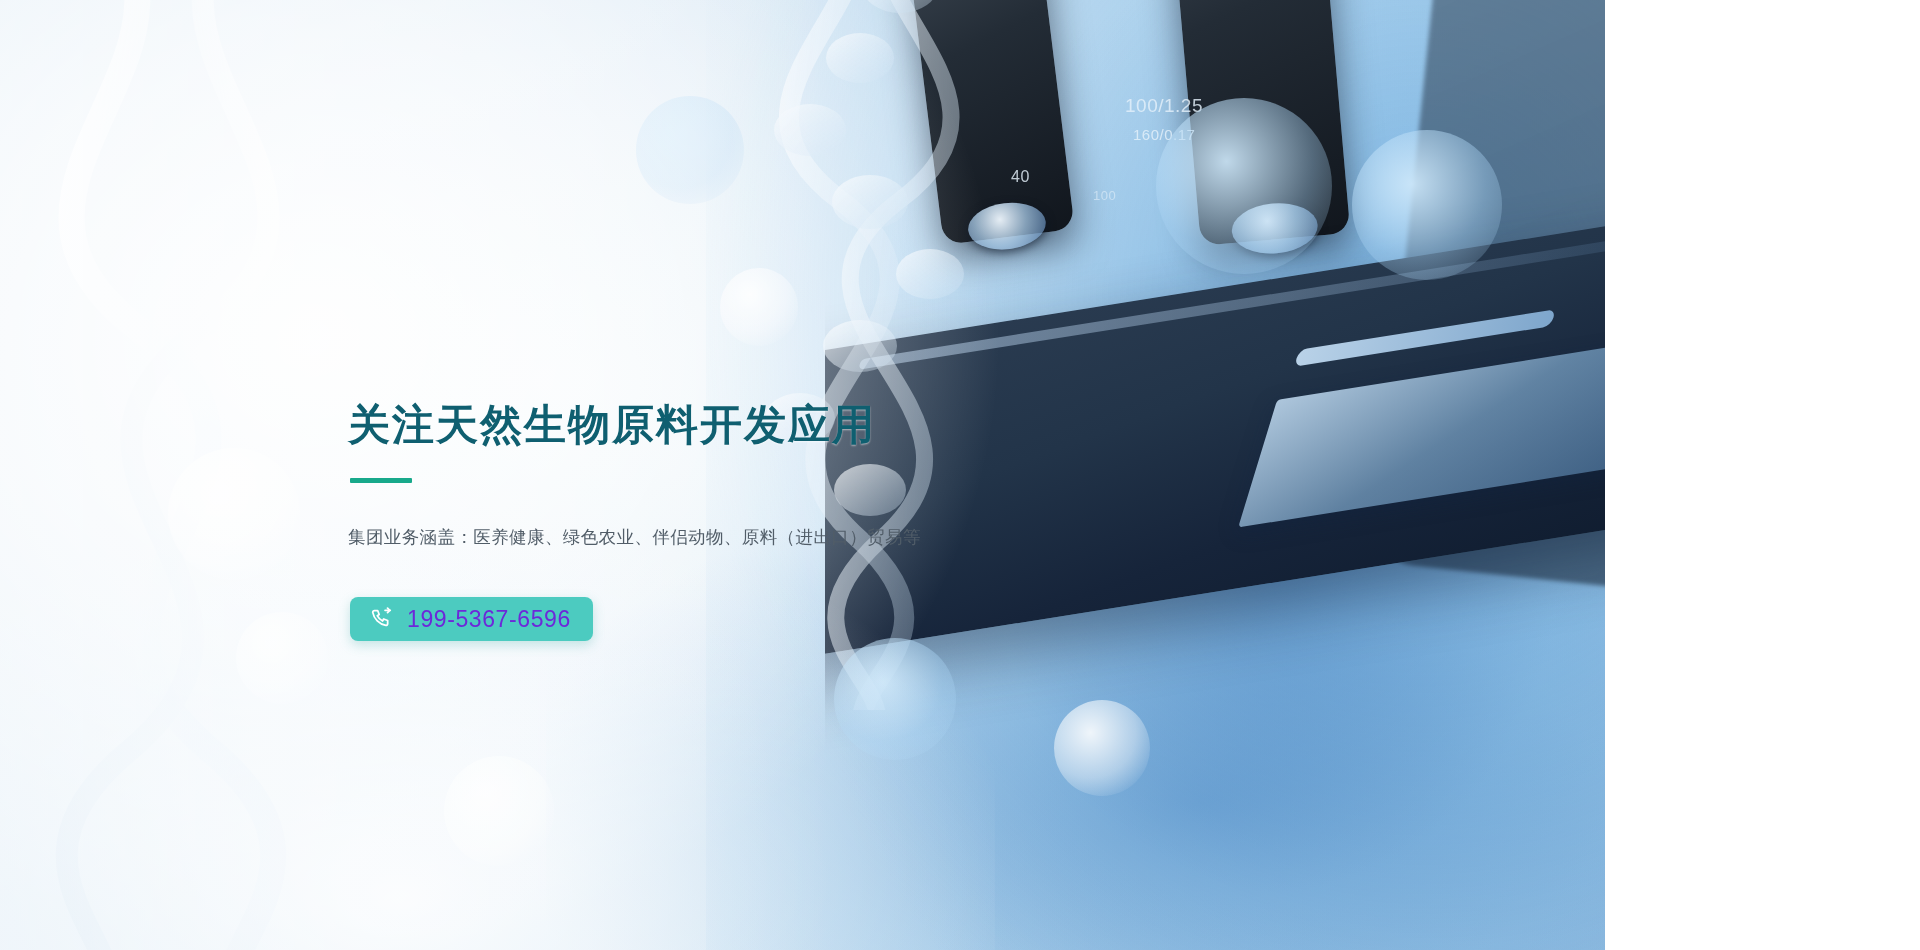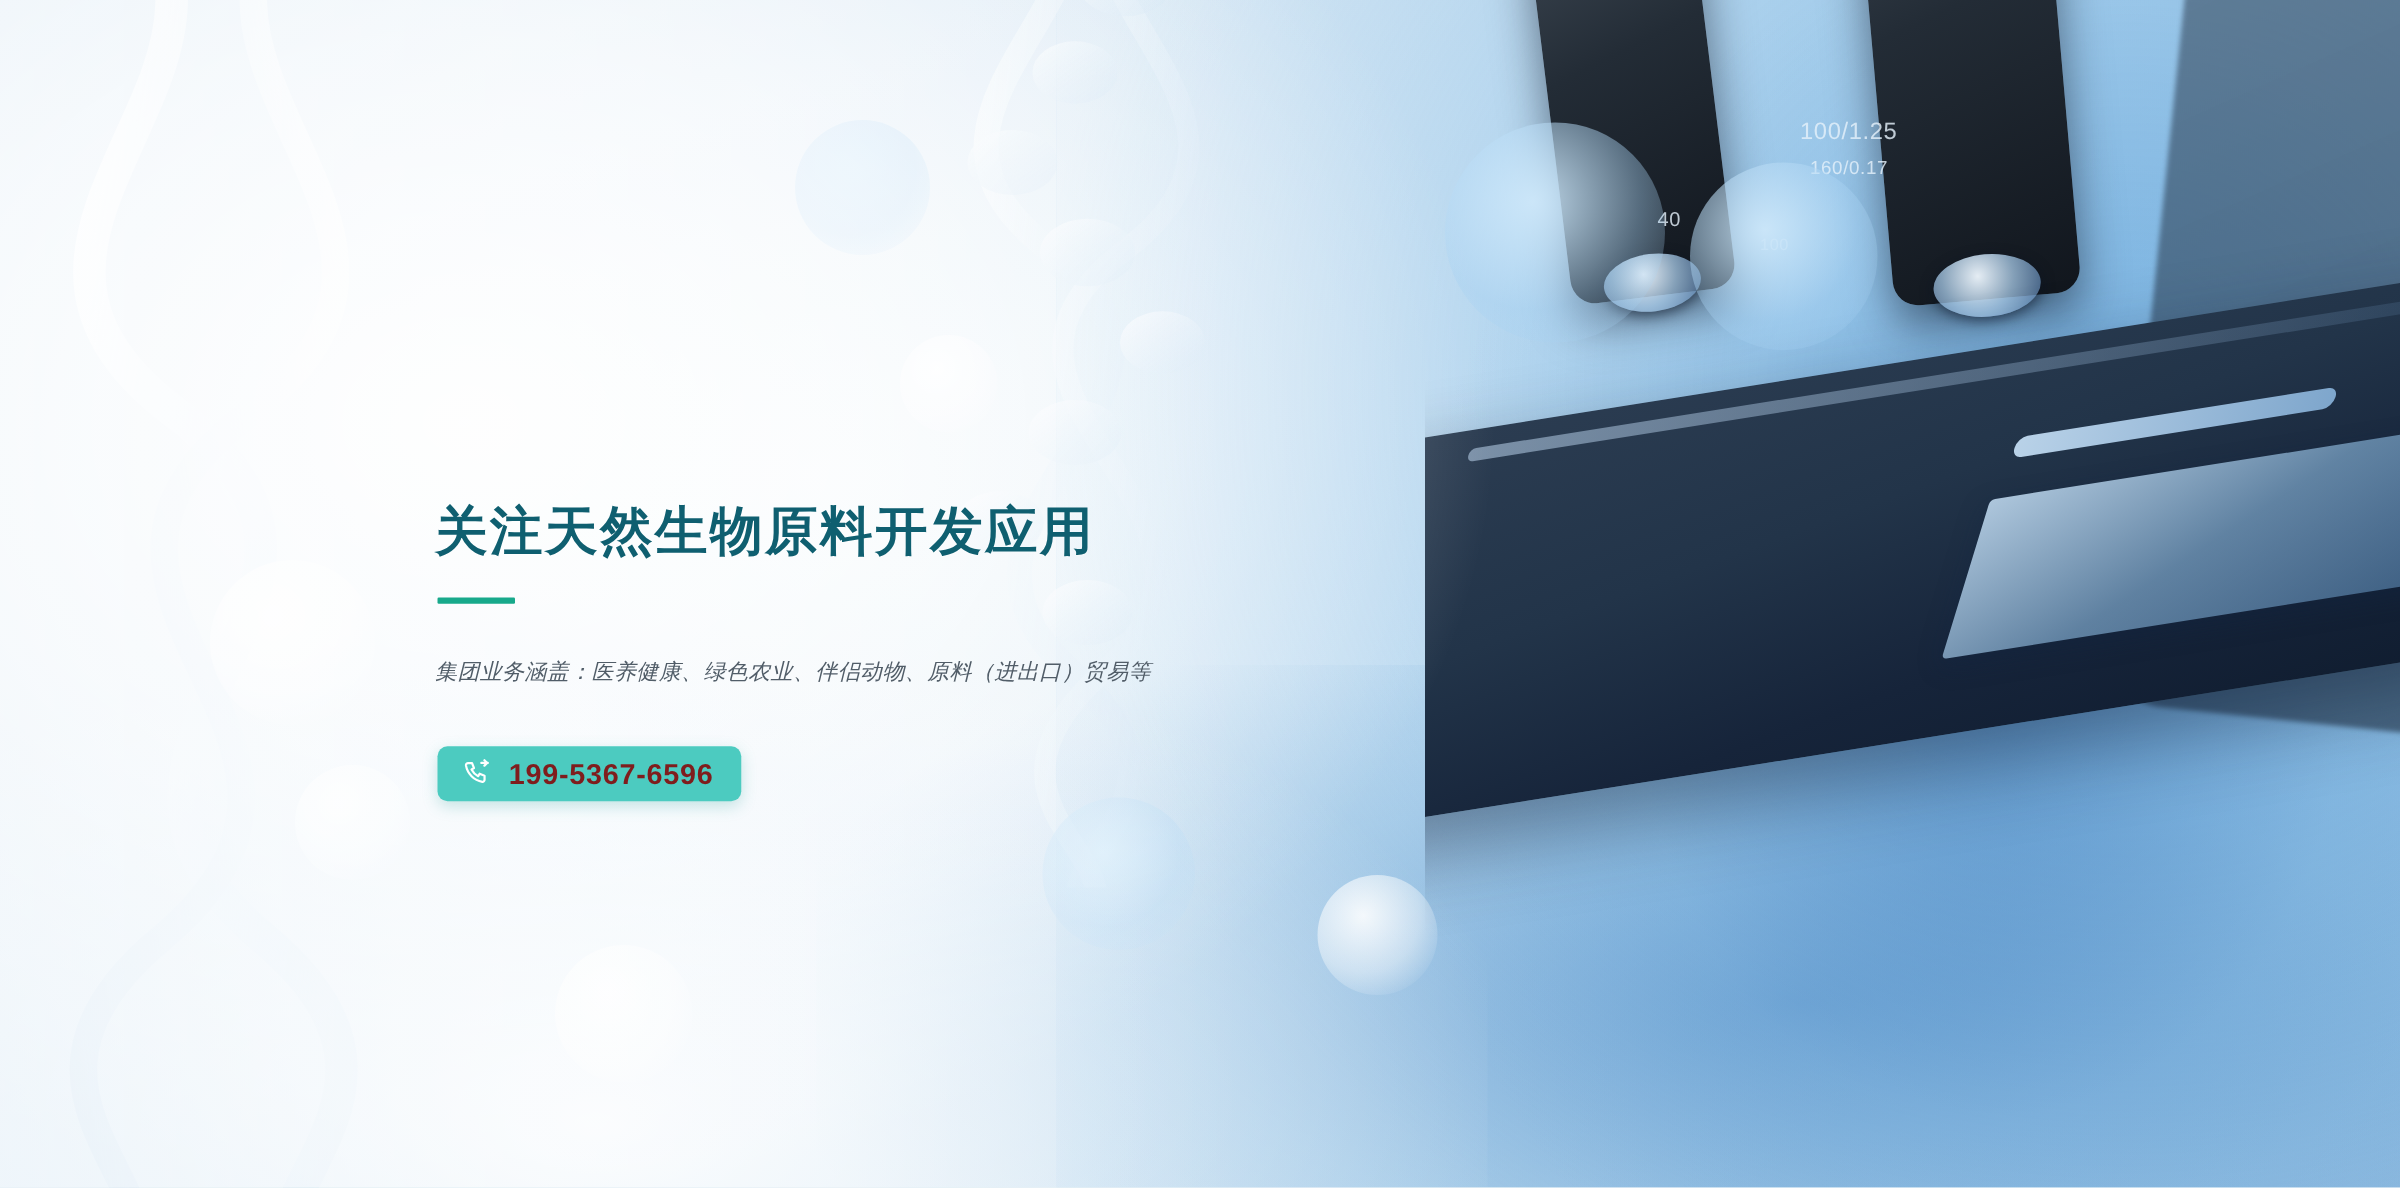--- a/index.html
+++ b/index.html
@@ -3,21 +3,21 @@
 <meta charset="utf-8">
 <style>
   * { margin:0; padding:0; box-sizing:border-box; }
   html, body {
     width:1920px; height:950px; overflow:hidden;
     font-family:"Liberation Sans", "DejaVu Sans", sans-serif;
   }
 
   
   .hero {
-    position:relative; width:1920px; height:950px; overflow:hidden;
+    position:relative; width:1605px; height:950px; overflow:hidden;
     background:#dce9f3;
   }
 
   
   .bg-base{
     position:absolute; inset:0;
     background:
       radial-gradient(1100px 780px at 34% 40%, #f2f8fc 0%, #e3eef7 42%, #d5e6f3 70%, #cbe0f0 100%),
       linear-gradient(100deg,#eaf4fa 0%, #e2eff8 30%, #cfe4f4 58%, #b8d7ef 78%, #9cc9ea 100%);
   }
@@ -126,30 +126,30 @@
     text-shadow:0 1px 2px rgba(255,255,255,.55);
     white-space:nowrap;
   }
   .rule{
     width:62px; height:5px; background:#18a98b; margin:28px 0 0 2px; border-radius:1px;
   }
   .sub{
     margin-top:36px; font-size:17.5px; line-height:2.1; color:#515d68;
     letter-spacing:.4px;
   }
-  .sub div{ white-space:nowrap;font-style:italic; }
+  .sub div{ white-space:nowrap; }
 
   .cta{
     display:inline-flex; align-items:center; gap:13px;
     margin-top:42px; margin-left:2px;
     height:44px; padding:0 22px 0 19px;
     background:#4ccbc0; border-radius:8px; border:none; cursor:pointer;
     box-shadow:0 4px 12px rgba(60,170,160,.28);
   }
-  .cta-num{ color:#7f1d1d; font-size:23px; font-weight:700; letter-spacing:.6px;text-align:center; }
+  .cta-num{ color:#6d28d9; font-size:23px; font-weight:400; letter-spacing:.6px;text-align:center; }
   .cta svg{ display:block; }
 </style>
 </head>
 <body>
 
 <div class="hero">
 
   <div class="bg-base"></div>
   <div class="bg-blue-r"></div>
   <div class="bg-blue-bot"></div>

